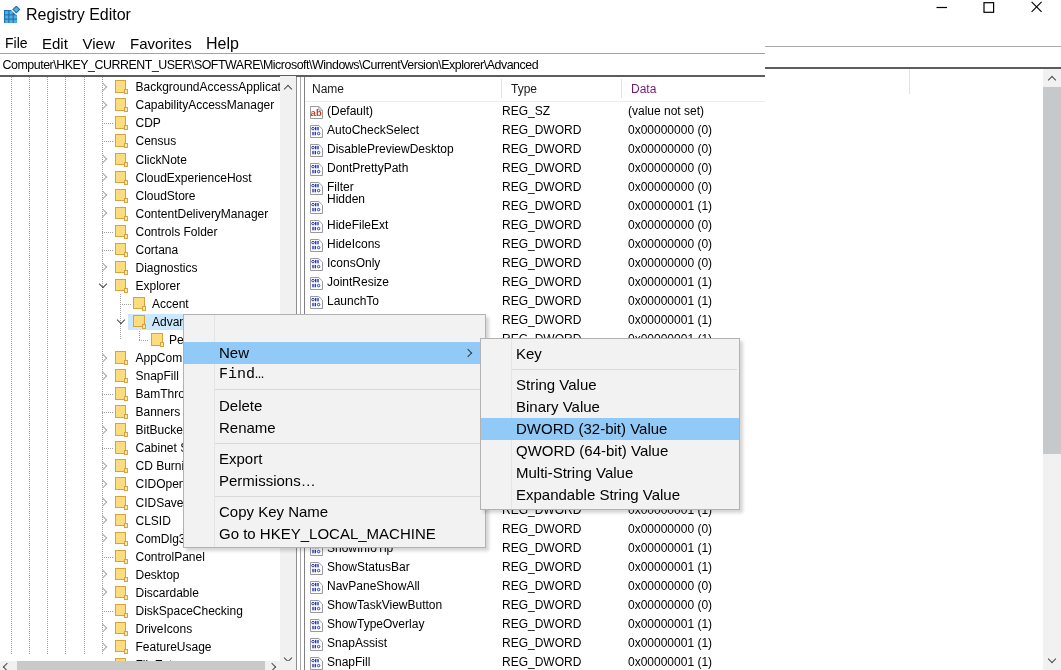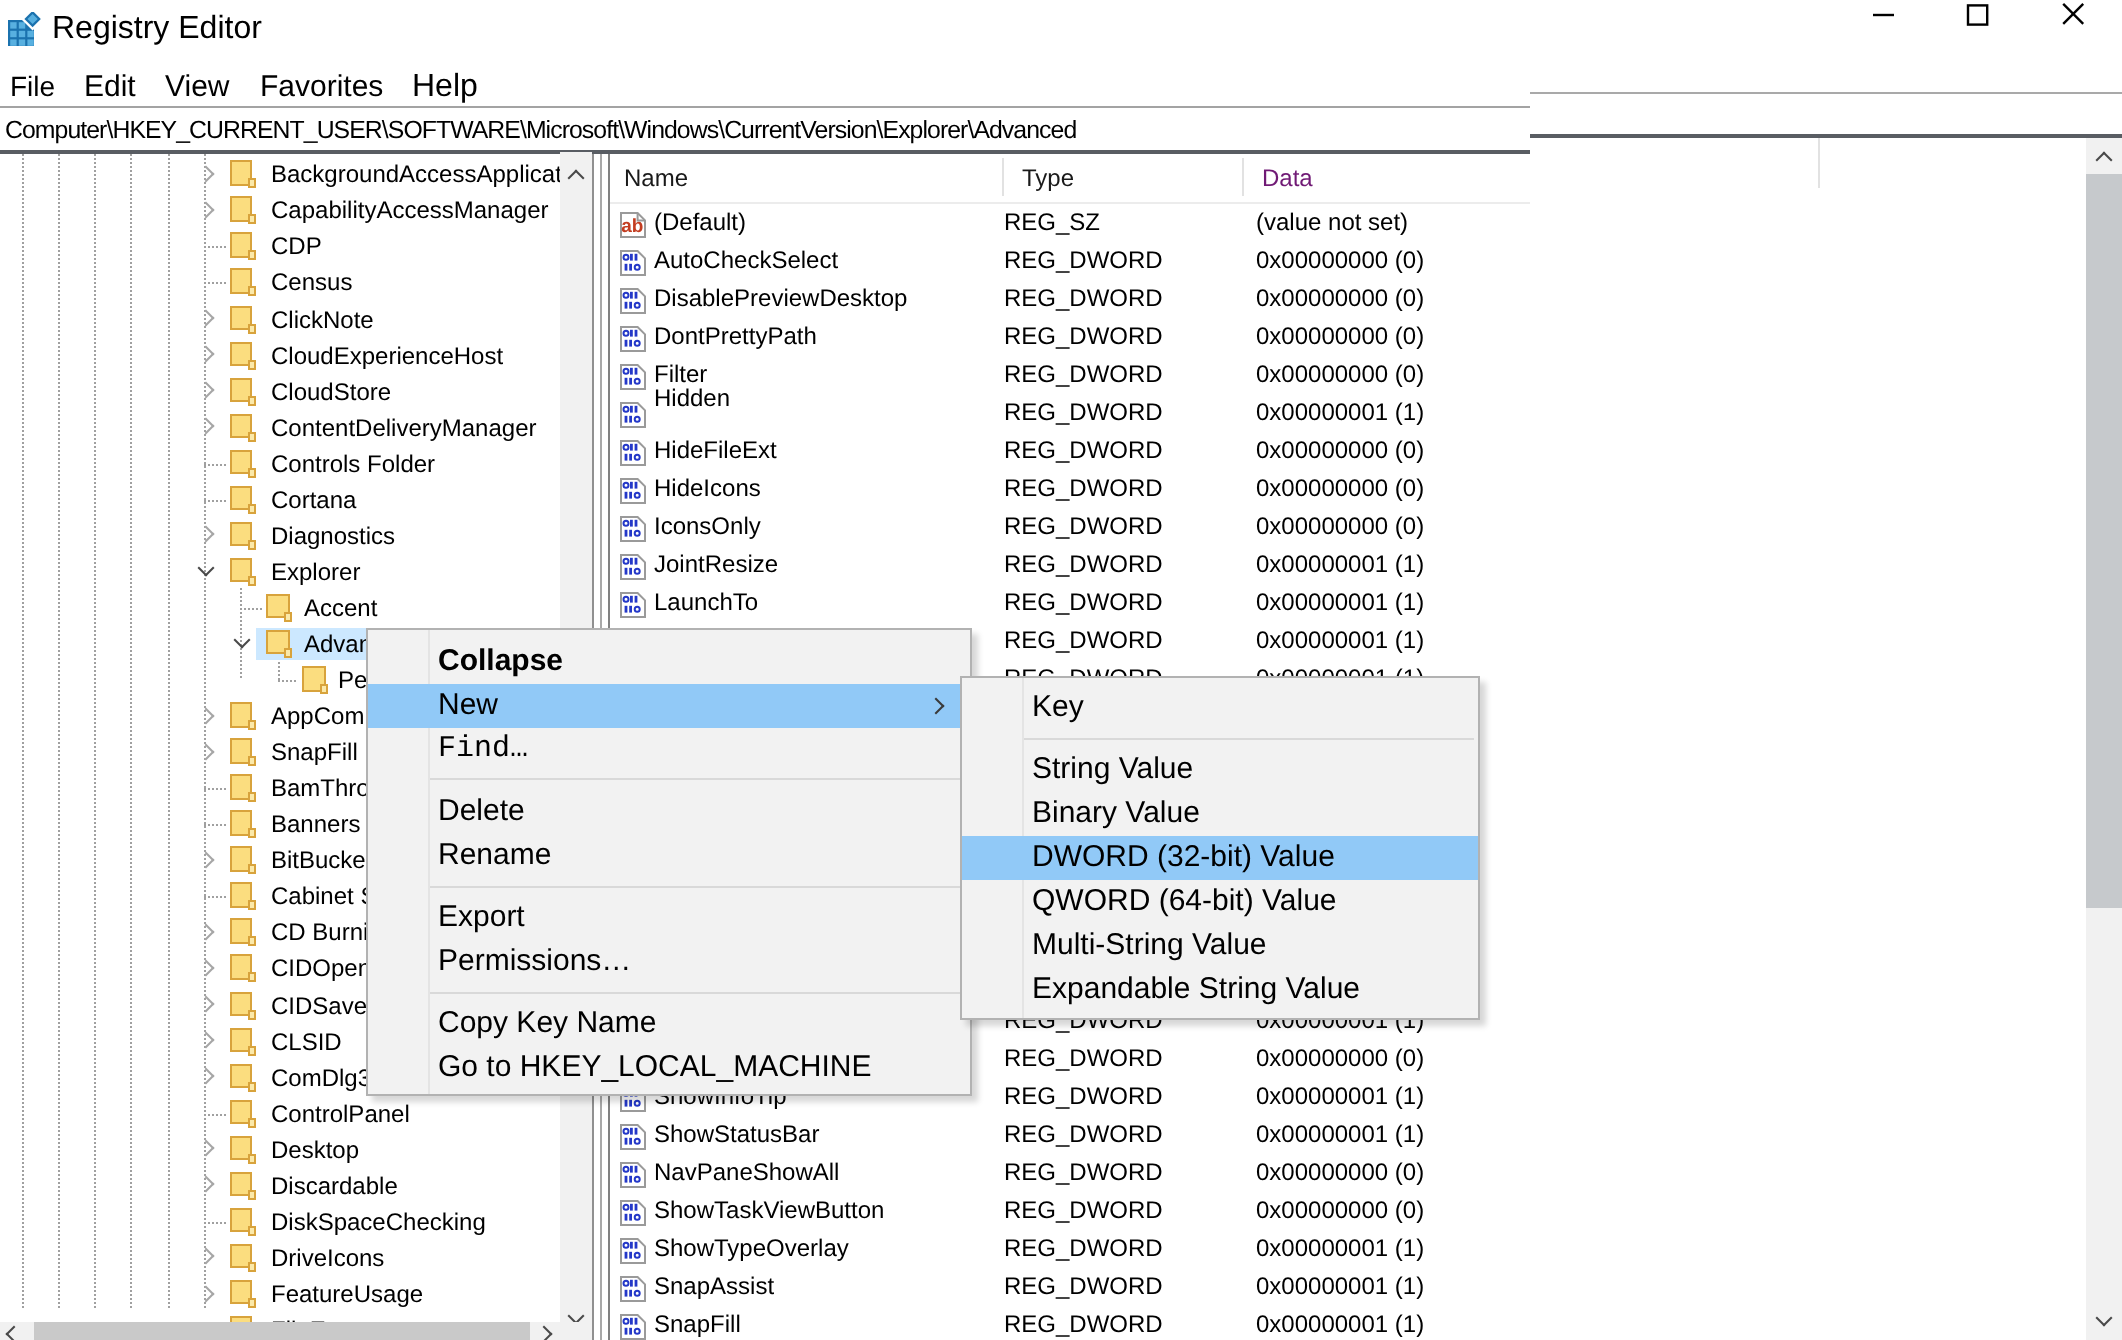--- a/index.html
+++ b/index.html
@@ -607,21 +607,20 @@
       <rect x="8.3" y="2.9" width="1.4" height="3.4" fill="#2438c8"></rect>
       <rect x="3.3" y="7.9" width="1.4" height="3.4" fill="#2438c8"></rect>
       <rect x="5.6" y="7.9" width="1.4" height="3.4" fill="#2438c8"></rect>
       <circle cx="9.6" cy="9.6" r="1.25" fill="none" stroke="#2438c8" stroke-width="1"></circle>
     </svg>
 <div class="lrow" style="left:327px;top:653px">SnapFill</div>
 <div class="lrow" style="left:502px;top:653px">REG_DWORD</div>
 <div class="lrow" style="left:628px;top:653px">0x00000001 (1)</div>
 <div class="menu" style="left:183px;top:314px;width:303px;height:234px">
 <div class="mgut"></div>
-<div class="mi" style="top:4.5px;font-weight:bold;">Collapse</div>
 <div class="mi hl" style="top:26.5px;">New</div>
 <div class="mi" style="top:48.5px;font-family:Liberation Mono, monospace;">Find…</div>
 <div class="msep" style="top:74px"></div>
 <div class="mi" style="top:79.5px;">Delete</div>
 <div class="mi" style="top:101.5px;">Rename</div>
 <div class="msep" style="top:128px"></div>
 <div class="mi" style="top:132.5px;">Export</div>
 <div class="mi" style="top:154.5px;">Permissions…</div>
 <div class="msep" style="top:181px"></div>
 <div class="mi" style="top:185.5px;">Copy Key Name</div>

